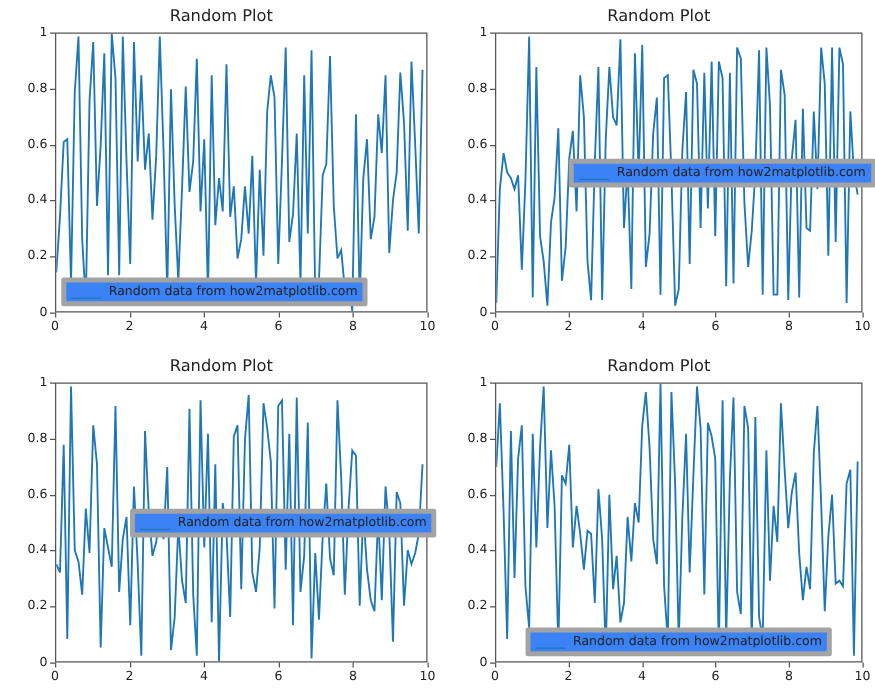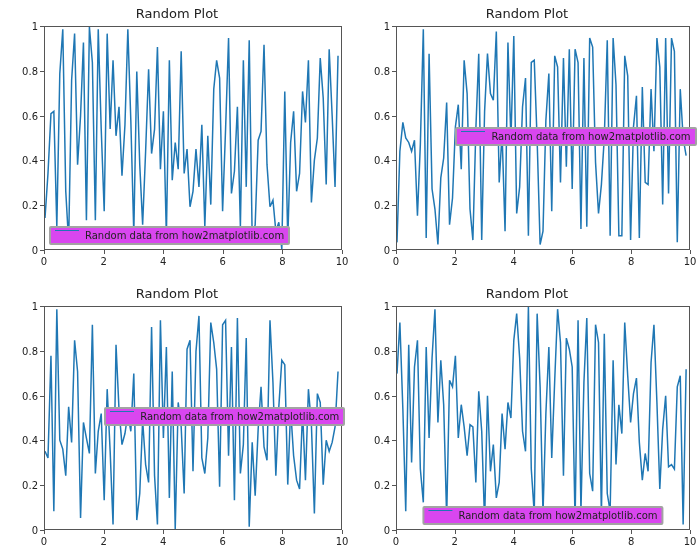--- a/index.html
+++ b/index.html
@@ -7,21 +7,21 @@
   .subplot{position:absolute}
   .axes{position:absolute;left:38px;top:22px;right:6px;bottom:26px;border:1px solid #555;box-sizing:border-box}
   .title{position:absolute;top:2px;left:0;right:0;text-align:center;font-size:13px}
   .yticks{position:absolute;left:0;top:22px;bottom:26px;width:34px}
   .ytick{position:absolute;right:2px;font-size:10px;transform:translateY(-50%);}
   .xticks{position:absolute;left:38px;right:6px;bottom:6px;height:14px}
   .xtick{position:absolute;top:0;font-size:10px;transform:translateX(-50%)}
   .tick-line-y{position:absolute;left:34px;width:4px;height:1px;background:#555}
   .tick-line-x{position:absolute;bottom:22px;height:4px;width:1px;background:#555}
   svg.line{position:absolute;left:0;top:0;width:100%;height:100%}
-  .legend{position:absolute;background:#d946ef;border:2px solid #a3a3a3;border-radius:2px;font-size:10px;padding:2px 4px 2px 2px;display:flex;align-items:flex-start;white-space:nowrap}
+  .legend{position:absolute;background:#3b82f6;border:4px solid #a3a3a3;border-radius:2px;font-size:10px;padding:2px 4px 2px 2px;display:flex;align-items:flex-end;white-space:nowrap}
   .legend .swatch{width:24px;height:0;border-top:1.5px solid #1f77b4;margin:0 6px 0 2px}
 </style>
 </head>
 <body>
 <div class="figure" id="fig" style="width: 700px; height: 560px;">
     <div class="subplot" style="left: 6px; top: 4px; width: 342px; height: 272px;">
       <div class="title">Random Plot</div>
       <div class="axes">
         <svg class="line" viewBox="0 0 298 224" preserveAspectRatio="none">
           <path d="M0.0 192.6 L3.0 147.8 L6.0 87.4 L8.9 85.1 L11.9 201.6 L14.9 47.0 L17.9 2.2 L20.9 165.8 L23.8 217.3 L26.8 53.8 L29.8 6.7 L32.8 138.9 L35.8 89.6 L38.7 15.7 L41.7 194.9 L44.7 0.0 L47.7 35.8 L50.7 194.9 L53.6 2.2 L56.6 103.0 L59.6 185.9 L62.6 6.7 L65.6 103.0 L68.5 33.6 L71.5 109.8 L74.5 80.6 L77.5 150.1 L80.5 98.6 L83.4 2.2 L86.4 94.1 L89.4 208.3 L92.4 44.8 L95.4 138.9 L98.3 199.4 L101.3 125.4 L104.3 42.6 L107.3 127.7 L110.3 103.0 L113.2 20.2 L116.2 143.4 L119.2 85.1 L122.2 210.6 L125.2 33.6 L128.1 154.6 L131.1 116.5 L134.1 143.4 L137.1 24.6 L140.1 147.8 L143.0 123.2 L146.0 181.4 L149.0 165.8 L152.0 123.2 L155.0 161.3 L157.9 98.6 L160.9 201.6 L163.9 109.8 L166.9 179.2 L169.9 62.7 L172.8 33.6 L175.8 51.5 L178.8 185.9 L181.8 103.0 L184.8 11.2 L187.7 168.0 L190.7 145.6 L193.7 80.6 L196.7 201.6 L199.7 33.6 L202.6 161.3 L205.6 13.4 L208.6 212.8 L211.6 199.4 L214.6 114.2 L217.5 105.3 L220.5 17.9 L223.5 138.9 L226.5 181.4 L229.5 174.7 L232.4 206.1 L235.4 197.1 L238.4 224.0 L241.4 65.0 L244.4 215.0 L247.3 116.5 L250.3 85.1 L253.3 165.8 L256.3 147.8 L259.3 65.0 L262.2 96.3 L265.2 33.6 L268.2 177.0 L271.2 134.4 L274.2 112.0 L277.1 31.4 L280.1 71.7 L283.1 159.0 L286.1 22.4 L289.1 89.6 L292.0 161.3 L295.0 29.1 " fill="none" stroke="#1f77b4" stroke-width="1.5"></path>

